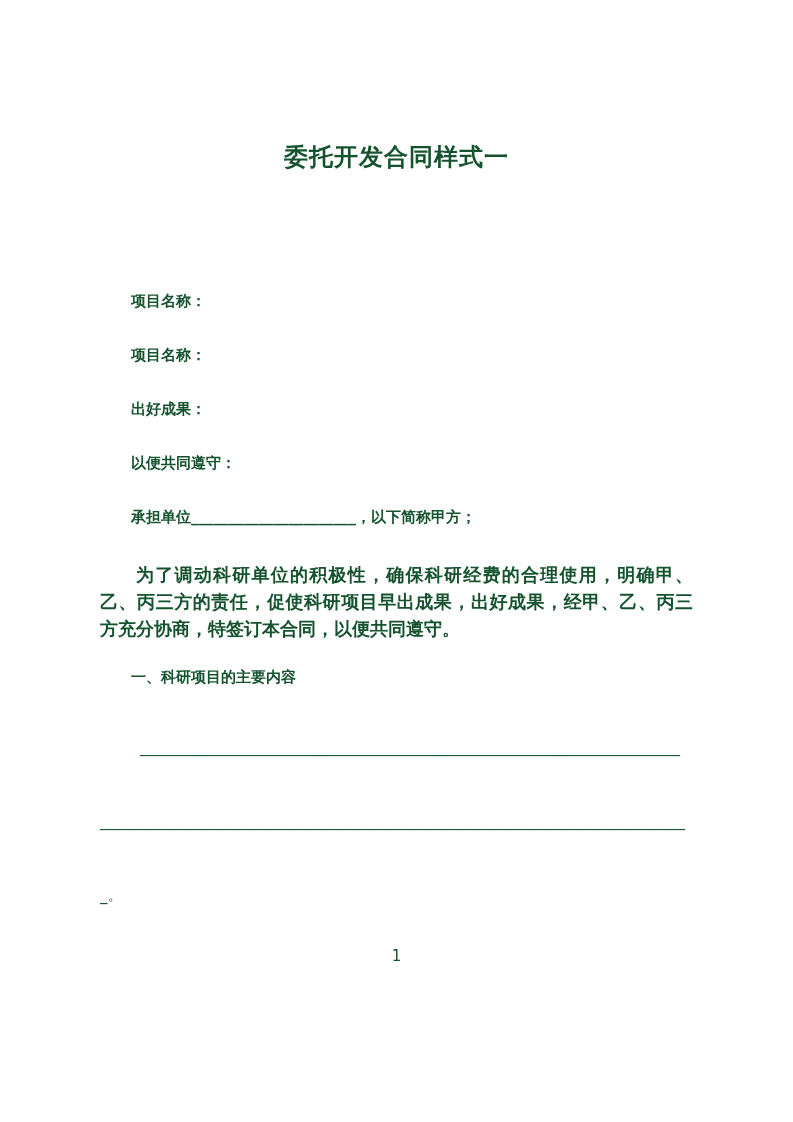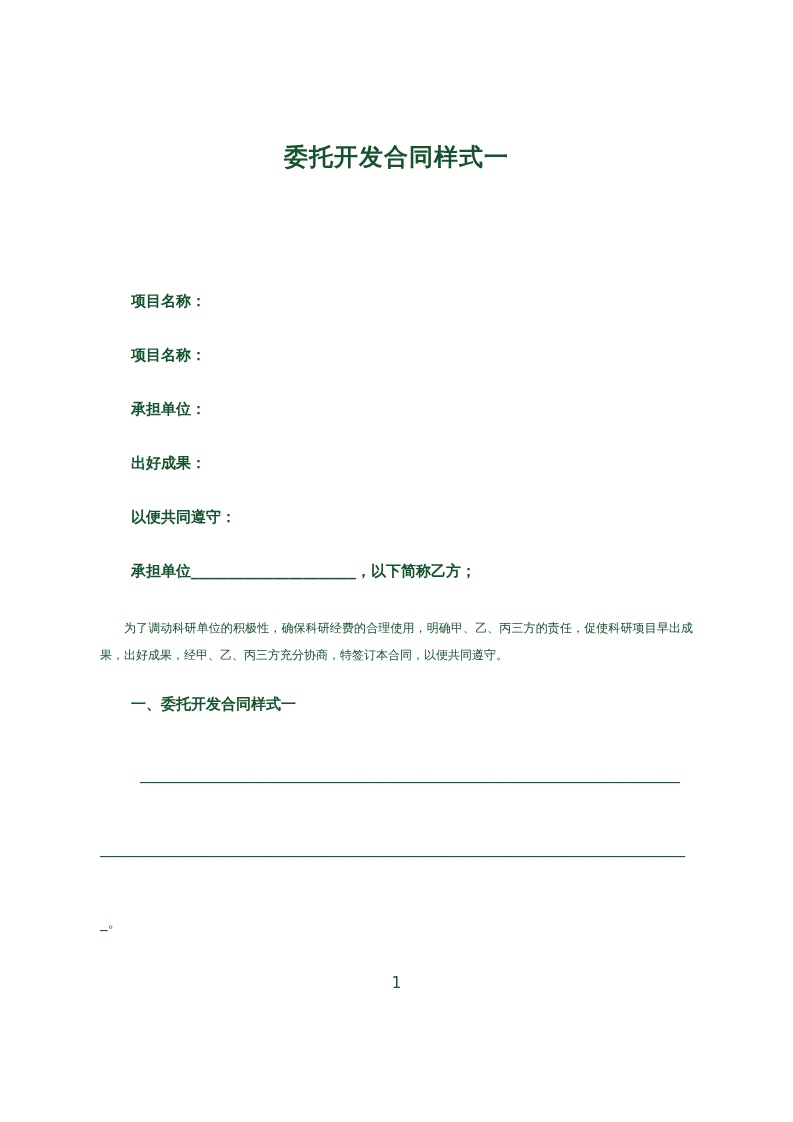--- a/index.html
+++ b/index.html
@@ -33,22 +33,22 @@
   .field {
     font-size: 15px;
     font-weight: 700;
     line-height: 20px;
     margin: 16px 0 34px 31px;
     white-space: nowrap;
     overflow: hidden;
   }
   .intro-para {
     margin: 0;
-    font-size: 12px;
-    font-weight: 400;
+    font-size: 18px;
+    font-weight: 700;
     line-height: 27px;
     text-indent: 2em;
     text-align: justify;
   }
   .section-heading {
     margin: 25px 0 0 31px;
     font-size: 15px;
     font-weight: 700;
     line-height: 20px;
   }
@@ -75,29 +75,28 @@
 </head>
 <body>
 
 <div class="page">
 
   <h1 class="doc-title">委托开发合同样式一</h1>
 
   <div class="fields">
     <div class="field">项目名称：</div>
     <div class="field">项目名称：</div>
-    <div class="field">承担单位：</div>
     <div class="field">出好成果：</div>
     <div class="field">以便共同遵守：</div>
-    <div class="field">承担单位______________________，以下简称乙方；</div>
+    <div class="field">承担单位______________________，以下简称甲方；</div>
   </div>
 
   <p class="intro-para">为了调动科研单位的积极性，确保科研经费的合理使用，明确甲、乙、丙三方的责任，促使科研项目早出成果，出好成果，经甲、乙、丙三方充分协商，特签订本合同，以便共同遵守。</p>
 
-  <div class="section-heading">一、委托开发合同样式一</div>
+  <div class="section-heading">一、科研项目的主要内容</div>
 
   <div class="blank-lines">
     <div class="blank-line indent">________________________________________________________________________</div>
     <div class="blank-line">______________________________________________________________________________</div>
     <div class="blank-line">_。</div>
   </div>
 
   <div class="page-number">1</div>
 
 </div>

